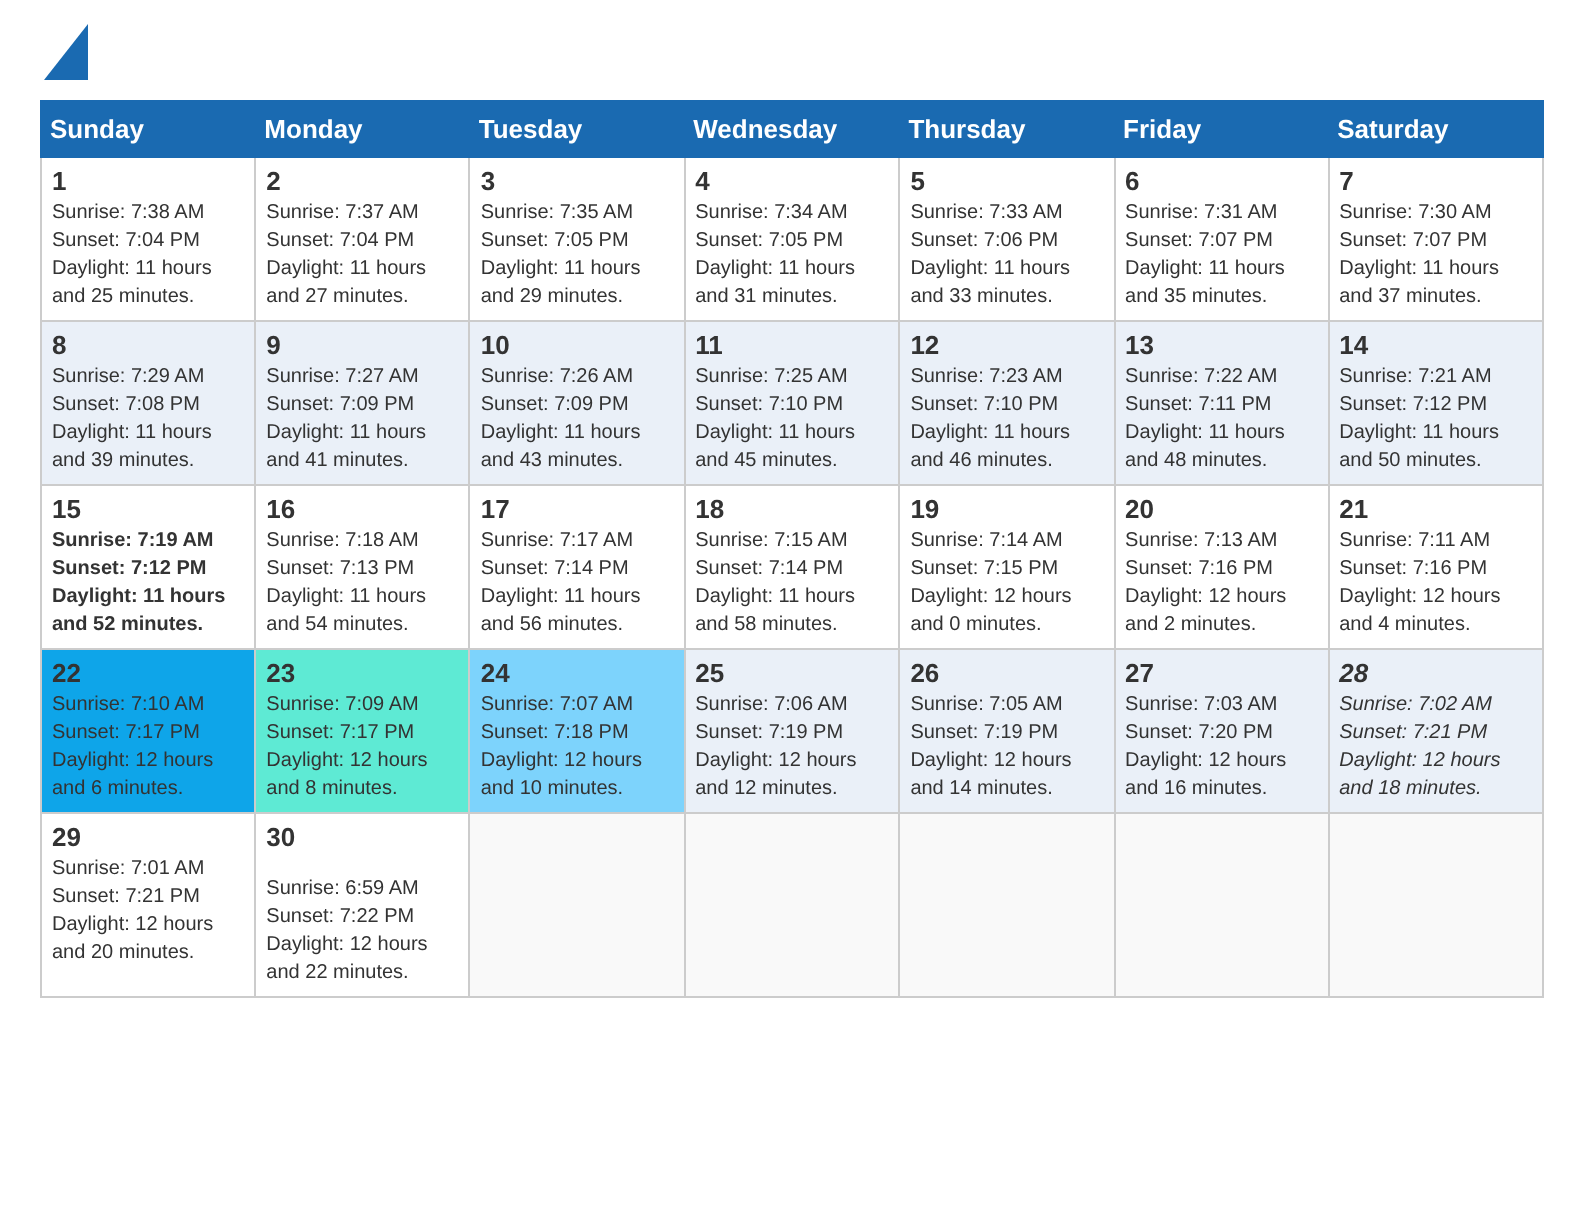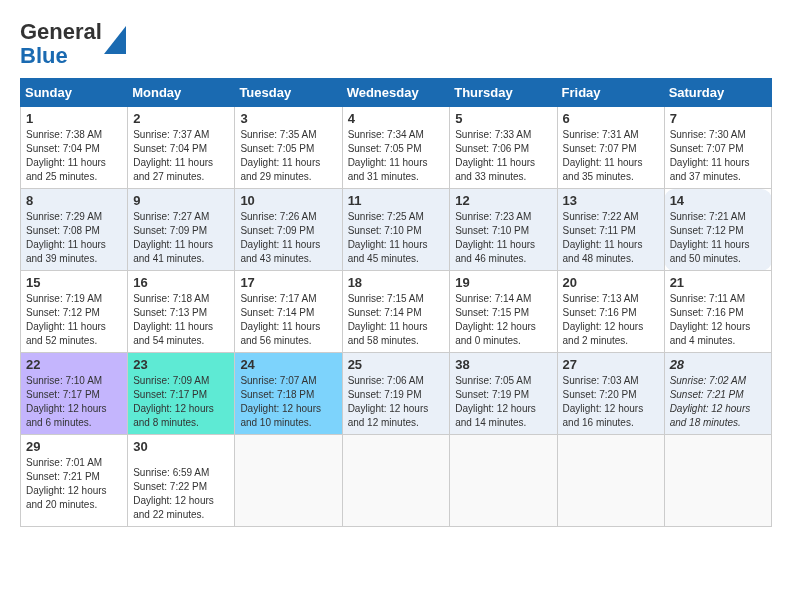--- a/index.html
+++ b/index.html
@@ -81,24 +81,20 @@
     .empty-cell {
       background: #f9f9f9 !important;
     }
   </style>
 </head>
 <body>
 
 <div class="header">
   <div class="logo">
     <div style="display:flex; align-items:center;">
-      <span class="logo-text">
-        <span class="general">General</span><br>
-        <span class="blue">Blue</span>
-      </span>
       <svg width="22" height="28" viewBox="0 0 22 28" style="margin-left:2px;margin-top:-8px;">
         <polygon points="0,28 22,28 22,0" fill="#1a6ab1"></polygon>
       </svg>
     </div>
   </div>
   <div class="title-block">
     <div class="month-title"></div>
     <div class="location-title"></div>
   </div>
 </div>
@@ -203,32 +199,32 @@
 Daylight: 11 hours
 and 46 minutes.</div>
         </td>
         <td style="background-color: rgb(234, 240, 248);">
           <span class="day-num">13</span>
           <div class="day-info" style="white-space: pre-line;">Sunrise: 7:22 AM
 Sunset: 7:11 PM
 Daylight: 11 hours
 and 48 minutes.</div>
         </td>
-        <td style="background-color: rgb(234, 240, 248); border-radius: 11px;">
+        <td style="background-color: rgb(234, 240, 248);">
           <span class="day-num">14</span>
           <div class="day-info" style="white-space: pre-line;">Sunrise: 7:21 AM
 Sunset: 7:12 PM
 Daylight: 11 hours
 and 50 minutes.</div>
         </td>
       </tr>
       <tr>
         <td>
           <span class="day-num">15</span>
-          <div class="day-info" style="white-space: pre-line;">Sunrise: 7:19 AM
+          <div class="day-info" style="white-space: pre-line; font-weight: bold;">Sunrise: 7:19 AM
 Sunset: 7:12 PM
 Daylight: 11 hours
 and 52 minutes.</div>
         </td>
         <td>
           <span class="day-num">16</span>
           <div class="day-info" style="white-space: pre-line;">Sunrise: 7:18 AM
 Sunset: 7:13 PM
 Daylight: 11 hours
 and 54 minutes.</div>
@@ -263,21 +259,21 @@
         </td>
         <td>
           <span class="day-num">21</span>
           <div class="day-info" style="white-space: pre-line;">Sunrise: 7:11 AM
 Sunset: 7:16 PM
 Daylight: 12 hours
 and 4 minutes.</div>
         </td>
       </tr>
       <tr>
-        <td style="background-color: #c4b5fd;">
+        <td style="background-color: #0ea5e9;">
           <span class="day-num">22</span>
           <div class="day-info" style="white-space: pre-line;">Sunrise: 7:10 AM
 Sunset: 7:17 PM
 Daylight: 12 hours
 and 6 minutes.</div>
         </td>
         <td style="background-color: #5eead4;">
           <span class="day-num">23</span>
           <div class="day-info" style="white-space: pre-line;">Sunrise: 7:09 AM
 Sunset: 7:17 PM
@@ -292,21 +288,21 @@
 and 10 minutes.</div>
         </td>
         <td style="background-color: rgb(234, 240, 248);">
           <span class="day-num">25</span>
           <div class="day-info" style="white-space: pre-line;">Sunrise: 7:06 AM
 Sunset: 7:19 PM
 Daylight: 12 hours
 and 12 minutes.</div>
         </td>
         <td style="background-color: rgb(234, 240, 248);">
-          <span class="day-num">38</span>
+          <span class="day-num">26</span>
           <div class="day-info" style="white-space: pre-line;">Sunrise: 7:05 AM
 Sunset: 7:19 PM
 Daylight: 12 hours
 and 14 minutes.</div>
         </td>
         <td style="background-color: rgb(234, 240, 248);">
           <span class="day-num">27</span>
           <div class="day-info" style="white-space: pre-line;">Sunrise: 7:03 AM
 Sunset: 7:20 PM
 Daylight: 12 hours

